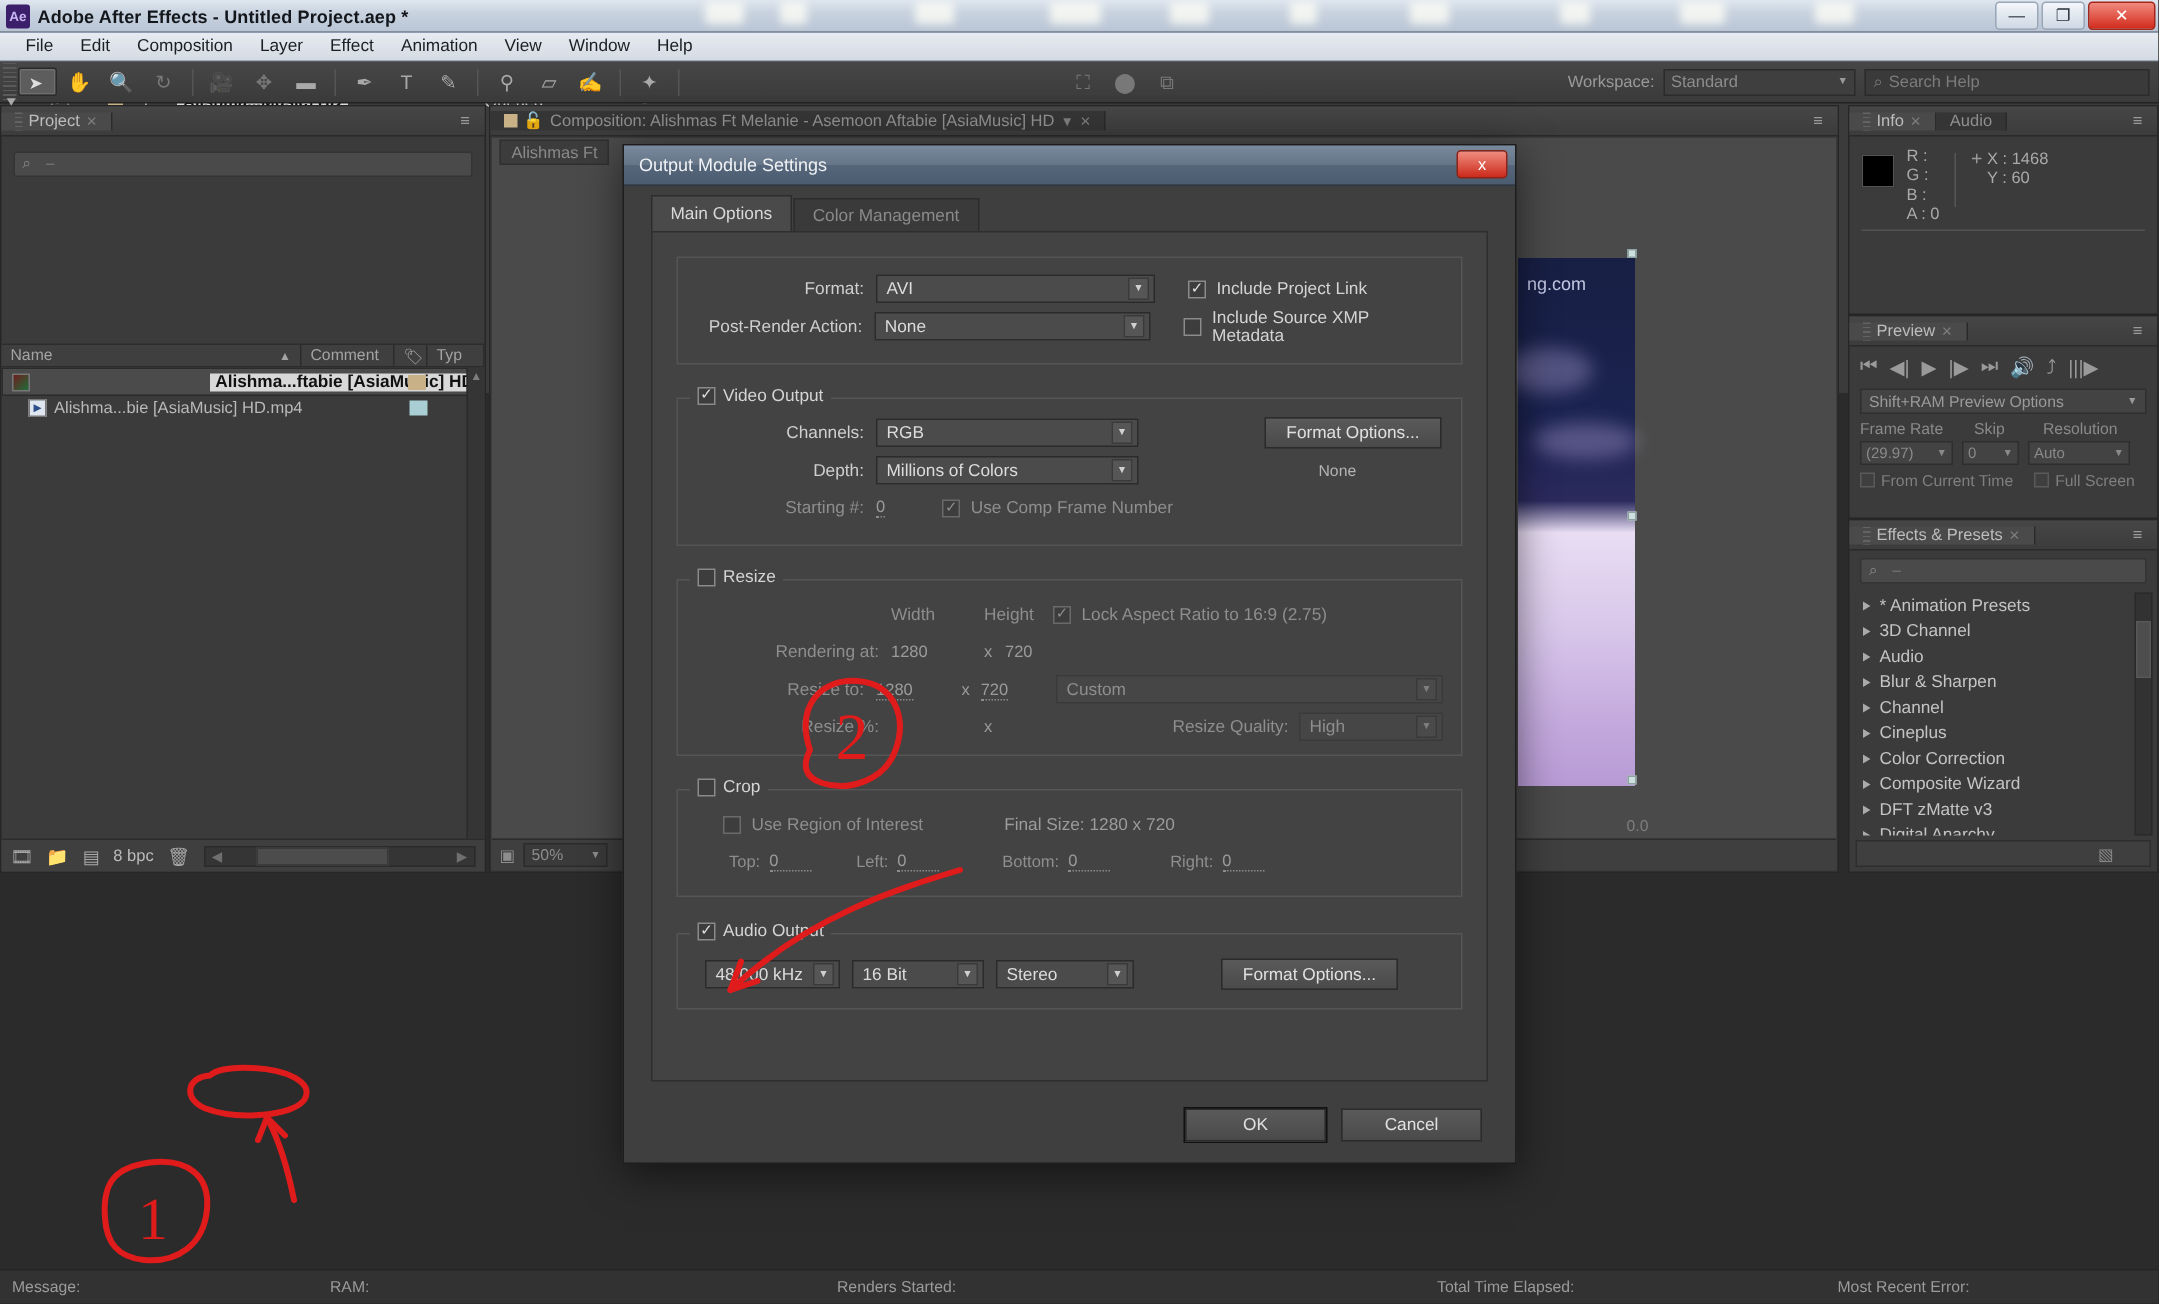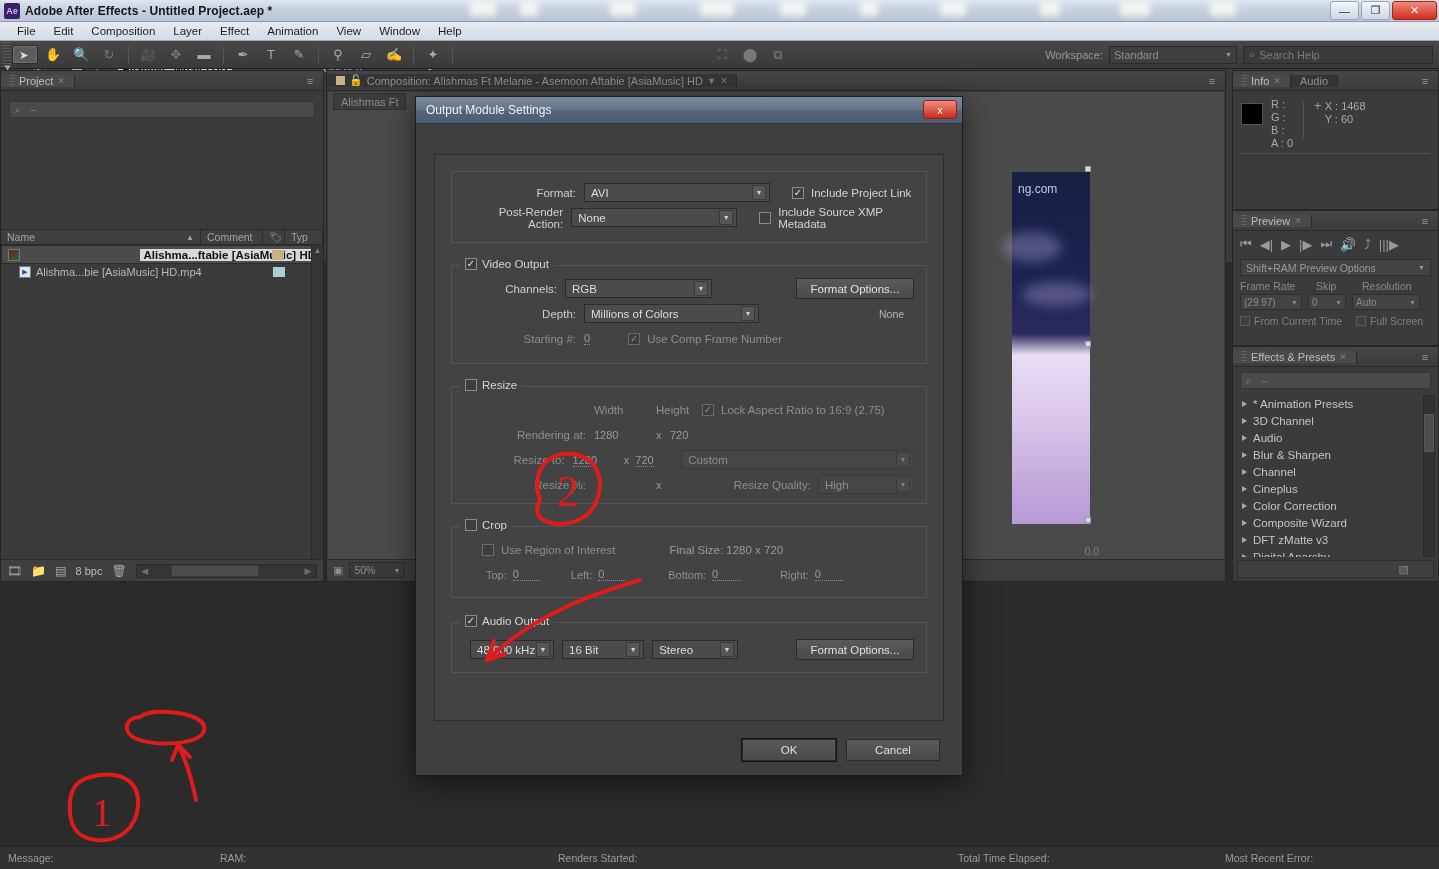--- a/index.html
+++ b/index.html
@@ -155,21 +155,21 @@
   .linklabel{color:#c79a3a;text-decoration:underline;}
   .mini-drop{width:15px;height:13px;background:#4a4a4a;border:1px solid #333;display:flex;align-items:center;justify-content:center;font-size:7px;color:#b0b0b0;}
   .plusminus{display:flex;gap:3px;align-items:center;}
   .pmbtn{width:14px;height:14px;background:#4e4e4e;border:1px solid #333;display:flex;align-items:center;justify-content:center;font-size:11px;color:#ddd;}
   .rq-bottomline{position:absolute;left:0;right:0;bottom:22px;height:1px;background:#2c2c2c;}
   
   #statusbar{position:absolute;left:0;bottom:0;width:1439px;height:23px;background:#323232;
     border-top:1px solid #242424;display:flex;align-items:center;font-size:10.5px;color:#9b9b9b;}
   #statusbar span{position:absolute;}
   
-  #dialog{position:absolute;left:415px;top:96px;width:548px;height:680px;
+  #dialog{position:absolute;left:415px;top:96px;width:596px;height:680px;
     background:#3f3f3f;border:1px solid #1d1d1d;box-shadow:0 6px 26px rgba(0,0,0,.55);}
   .dlg-title{height:27px;background:linear-gradient(180deg,#6b7d93 0%,#56677c 45%,#4c5c70 100%);
     border-bottom:1px solid #2f3945;display:flex;align-items:center;padding-left:10px;position:relative;overflow:hidden;}
   .dlg-title .gloss{position:absolute;left:0;top:0;width:100%;height:13px;background:rgba(255,255,255,.10);}
   .dlg-title h1{font-size:12px;color:#f0f2f5;font-weight:normal;position:relative;z-index:2;}
   .dlg-x{position:absolute;right:5px;top:3px;width:34px;height:19px;border:1px solid #8a2318;border-radius:3px;
     background:linear-gradient(180deg,#ef8d80,#cc2a1b);color:#fff;font-size:11px;
     display:flex;align-items:center;justify-content:center;z-index:3;}
   .dlg-body{position:absolute;left:6px;top:33px;right:6px;bottom:6px;background:#3f3f3f;}
   .dtabs{display:flex;align-items:flex-end;height:24px;padding-left:12px;gap:1px;}
@@ -614,20 +614,24 @@
 </div>
 
 <div id="dialog">
   <div class="dlg-title">
     <div class="gloss"></div>
     <h1>Output Module Settings</h1>
     <div class="dlg-x">x</div>
   </div>
 
   <div class="dlg-body">
+    <div class="dtabs">
+      <div class="dtab active">Main Options</div>
+      <div class="dtab">Color Management</div>
+    </div>
 
     <div class="dpane">
 
       <div class="group" style="margin-top:16px;padding-top:8px">
         <div class="grow">
           <div class="lbl">Format:</div>
           <div class="sel" style="width:186px">
             <span>AVI</span>
             <span class="ar">▼</span>
           </div>

